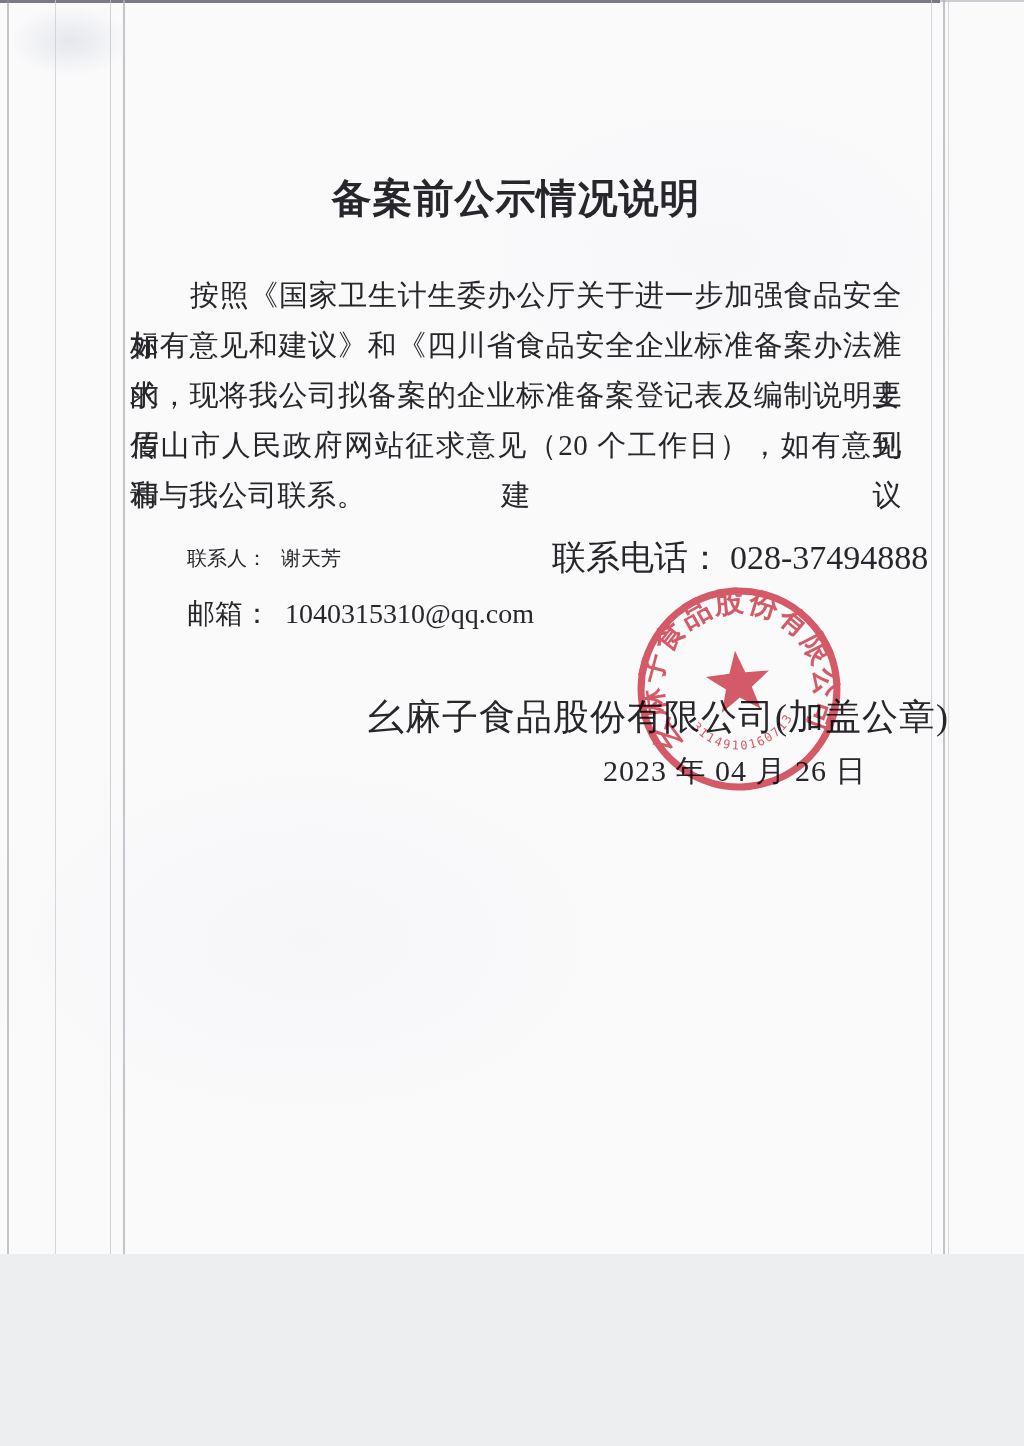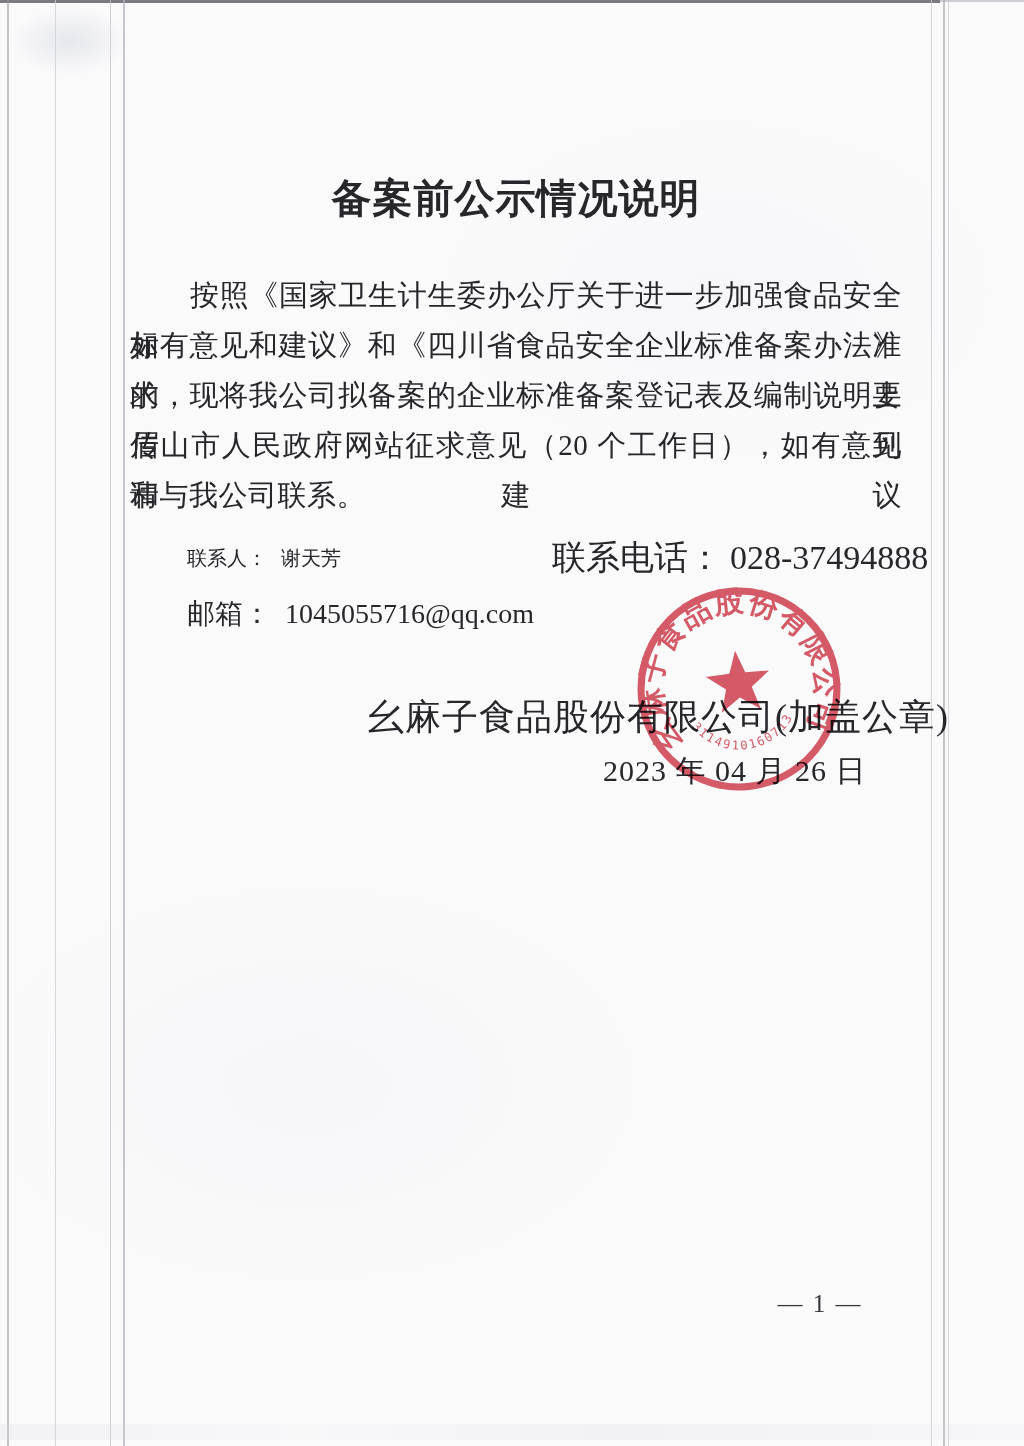--- a/index.html
+++ b/index.html
@@ -3,21 +3,21 @@
 <meta charset="utf-8">
 <style>
   :root{
     --ink:#26262b;
     --paper:#fafafb;
     --seal:#d54a59;
   }
   html,body{margin:0;padding:0;background:#eceef0;}
   .scan{
     position:relative;
-    width:1024px;height:1446px;
+    width:1024px;height:1254px;
     margin:0 auto;
     background:
       radial-gradient(420px 260px at 70% 20%, rgba(244,244,248,.5), rgba(244,244,248,0) 70%),
       radial-gradient(500px 300px at 30% 75%, rgba(242,242,246,.45), rgba(242,242,246,0) 70%),
       var(--paper);
     overflow:hidden;
     font-family:"Liberation Serif","DejaVu Serif",serif;
     color:var(--ink);
   }
   
@@ -99,21 +99,21 @@
     <div class="body-line last">请与我公司联系。</div>
   </div>
 
   <div class="contact-row1-left">
     <span>联系人：</span><span class="val-gap wide">谢天芳</span>
   </div>
   <div class="contact-row1-right">
     <span>联系电话：</span><span class="val-gap" style="margin-left:8px">028-37494888</span>
   </div>
   <div class="contact-row2">
-    <span>邮箱：</span><span class="val-gap wide">1045055716@qq.com</span>
+    <span>邮箱：</span><span class="val-gap wide">1040315310@qq.com</span>
   </div>
 
   <div class="company-line">幺麻子食品股份有限公司(加盖公章)</div>
   <div class="date-line">2023 年 04 月 26 日</div>
 
   <svg class="seal" viewBox="0 0 212 212">
     <defs>
       <path id="ringPath" d="M 45.3 153.4 A 77 77 0 1 1 166.7 153.4" fill="none"></path>
       <path id="serialPath" d="M 53 134.2 A 60 60 0 0 0 159 134.2" fill="none"></path>
     </defs>

